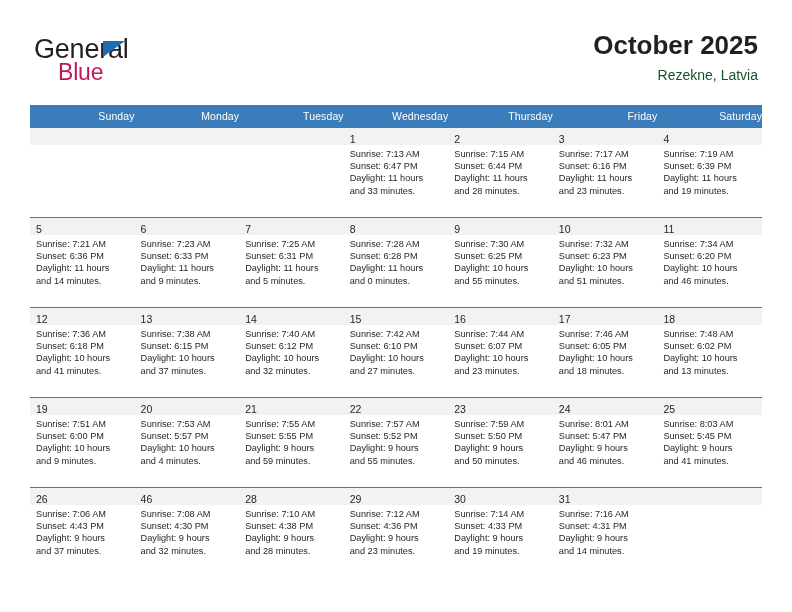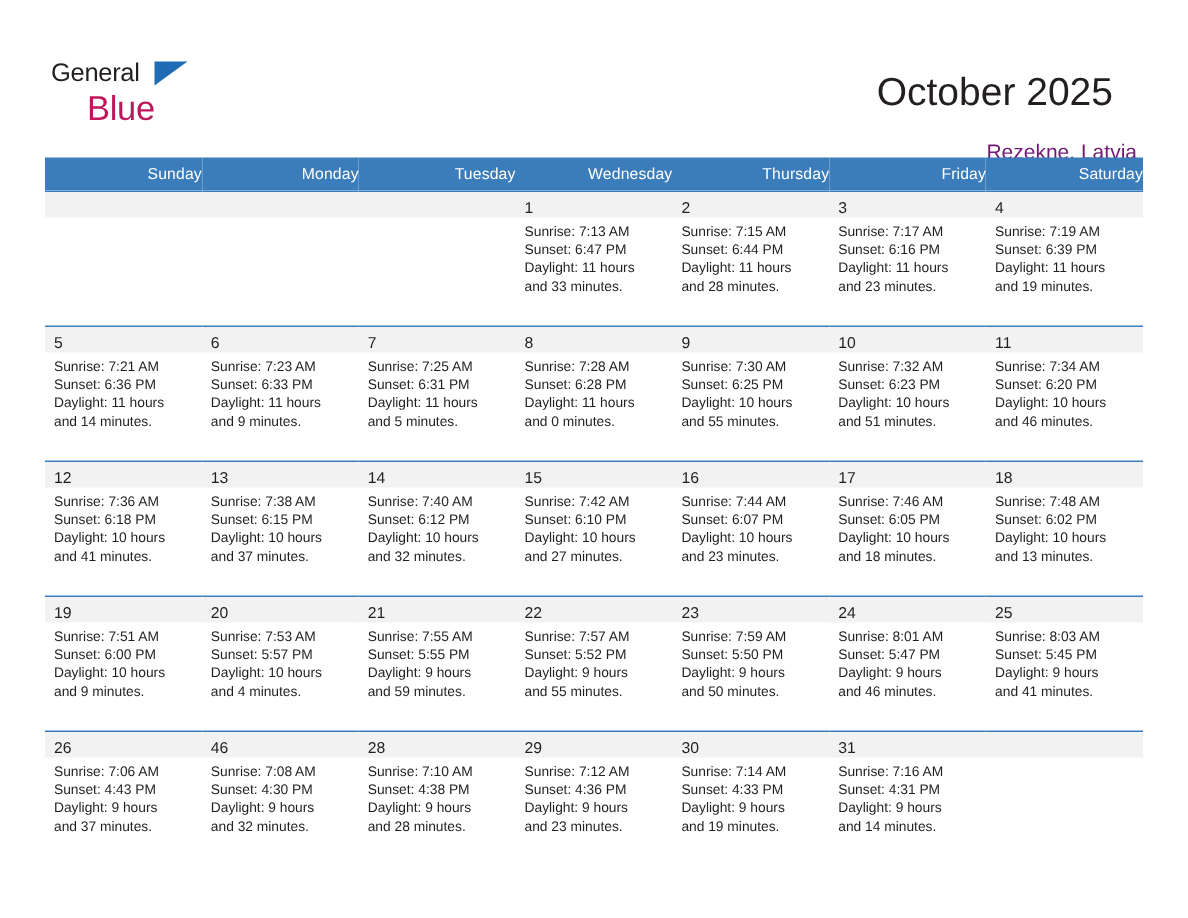--- a/index.html
+++ b/index.html
@@ -33,21 +33,21 @@
     position: absolute;
     left: 34px;
     top: 36px;
     width: 200px;
     height: 54px;
   }
   .logo-general {
     position: absolute;
     left: 0;
     top: 0;
-    font-size: 17px;
+    font-size: 27px;
     line-height: 26px;
     letter-spacing: -0.2px;
     color: #231f20;
     font-family: "Liberation Sans", sans-serif;
   }
   .logo-tri {
     position: absolute;
     left: 69px;
     top: 5px;
     width: 0;
@@ -68,27 +68,27 @@
   .title-block {
     position: absolute;
     right: 34px;
     top: 30px;
     text-align: right;
   }
   .cal-title {
     font-size: 26px;
     line-height: 30px;
     color: #231f20;
-    font-weight: normal;
-    margin: 16px;
+    font-weight: bold;
+    margin: 0;
   }
   .cal-subtitle {
     font-size: 14px;
     line-height: 18px;
-    color: #701a75;
+    color: #14532d;
     margin: 6px 0 0 0;
   }
 
   
   .calendar {
     position: absolute;
     left: 30px;
     top: 105px;
     width: 732px;
     border-collapse: collapse;

